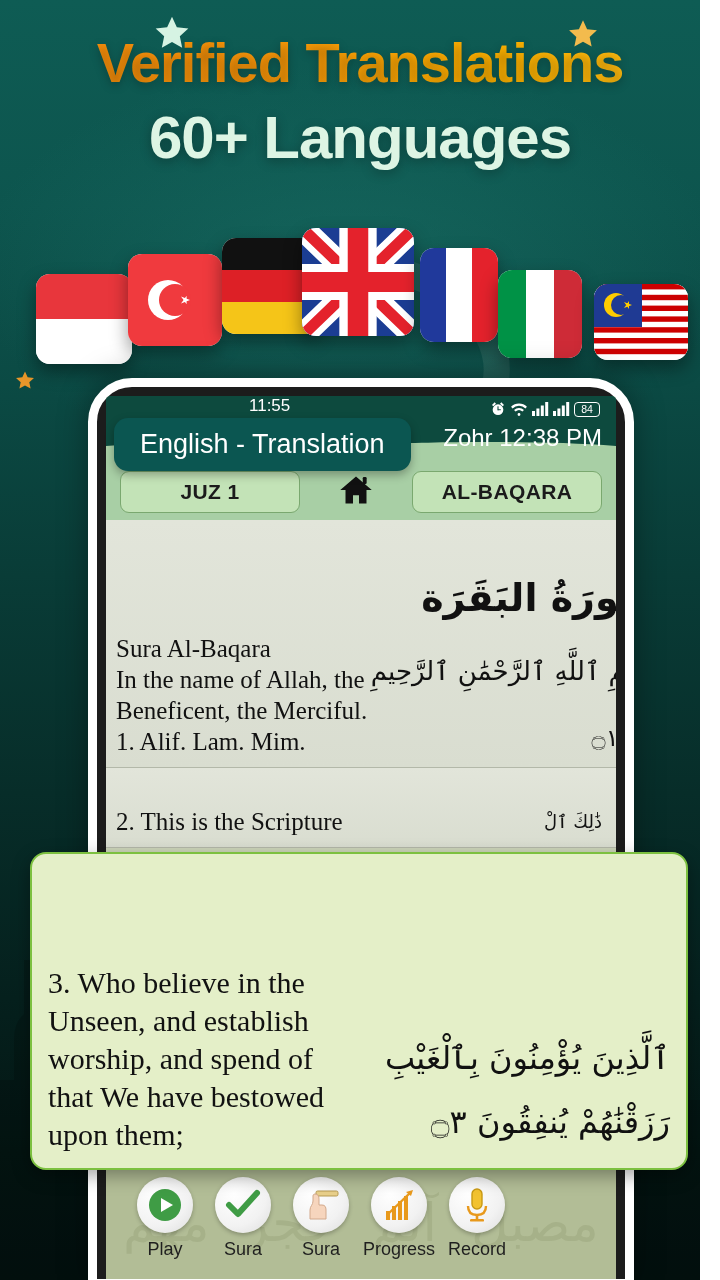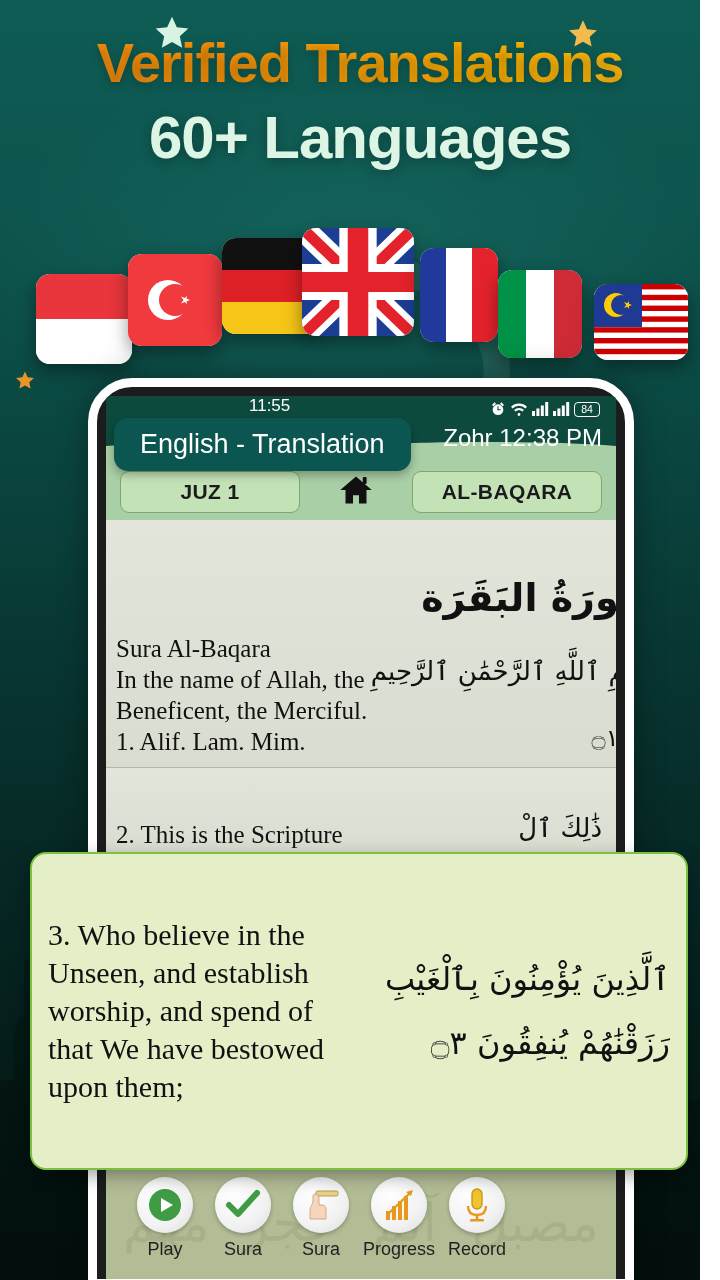--- a/index.html
+++ b/index.html
@@ -158,21 +158,21 @@
     padding: 11px 26px; font-size: 27px; white-space: nowrap;
     box-shadow: 0 4px 10px rgba(0,0,0,.30); z-index: 40;
   }
 
   
   .verse-card {
     position: absolute; left: 30px; top: 852px;
     width: 658px; height: 318px;
     background: #e4efc8; border: 2.5px solid #7cc040; border-radius: 16px;
     box-shadow: 0 6px 18px rgba(0,0,0,.35);
-    display: flex; align-items: center;
+    display: flex; align-items: flex-end;
     padding: 14px 16px; z-index: 50; overflow: hidden;
   }
   .vc-en {
     flex: 0 0 47%;
     font-family: "Liberation Serif", serif;
     font-size: 30px; line-height: 1.27; color: #111;
   }
   .vc-ar {
     flex: 1; text-align: right; direction: rtl;
     font-family: "DejaVu Sans", sans-serif;
@@ -405,21 +405,21 @@
 1. Alif. Lam. Mim.</div>
           <div class="verse-ar">
             <span class="ar-line ar-big">سُورَةُ البَقَرَة</span>
             <span class="ar-line" style="font-size:26px;margin-top:22px;">بِسْمِ ٱللَّهِ ٱلرَّحْمَٰنِ ٱلرَّحِيمِ</span>
             <span class="ar-line ar-num" style="margin-top:26px;">الٓمٓ ۝١</span>
           </div>
         </div>
 
         <div class="verse-block" style="min-height:80px;">
           <div class="verse-en">2. This is the Scripture</div>
-          <div class="verse-ar" style="font-size:26px;margin-top:32px;">
+          <div class="verse-ar" style="font-size:18px;margin-top:32px;">
             <span class="ar-line">ذَٰلِكَ ٱلْ</span>
           </div>
         </div>
       </div>
 
       <div class="toolbar">
         <div class="toolbar-watermark">
           <span>مصبل</span>
             <span>آلم</span>
             <span>حجر</span>

